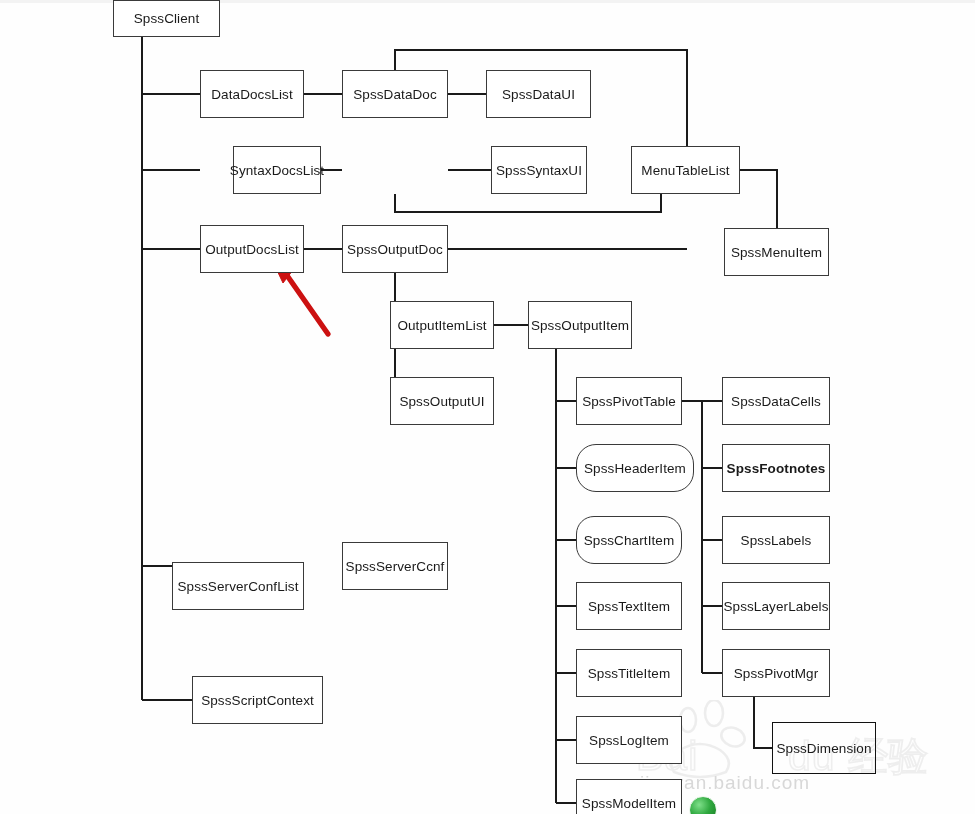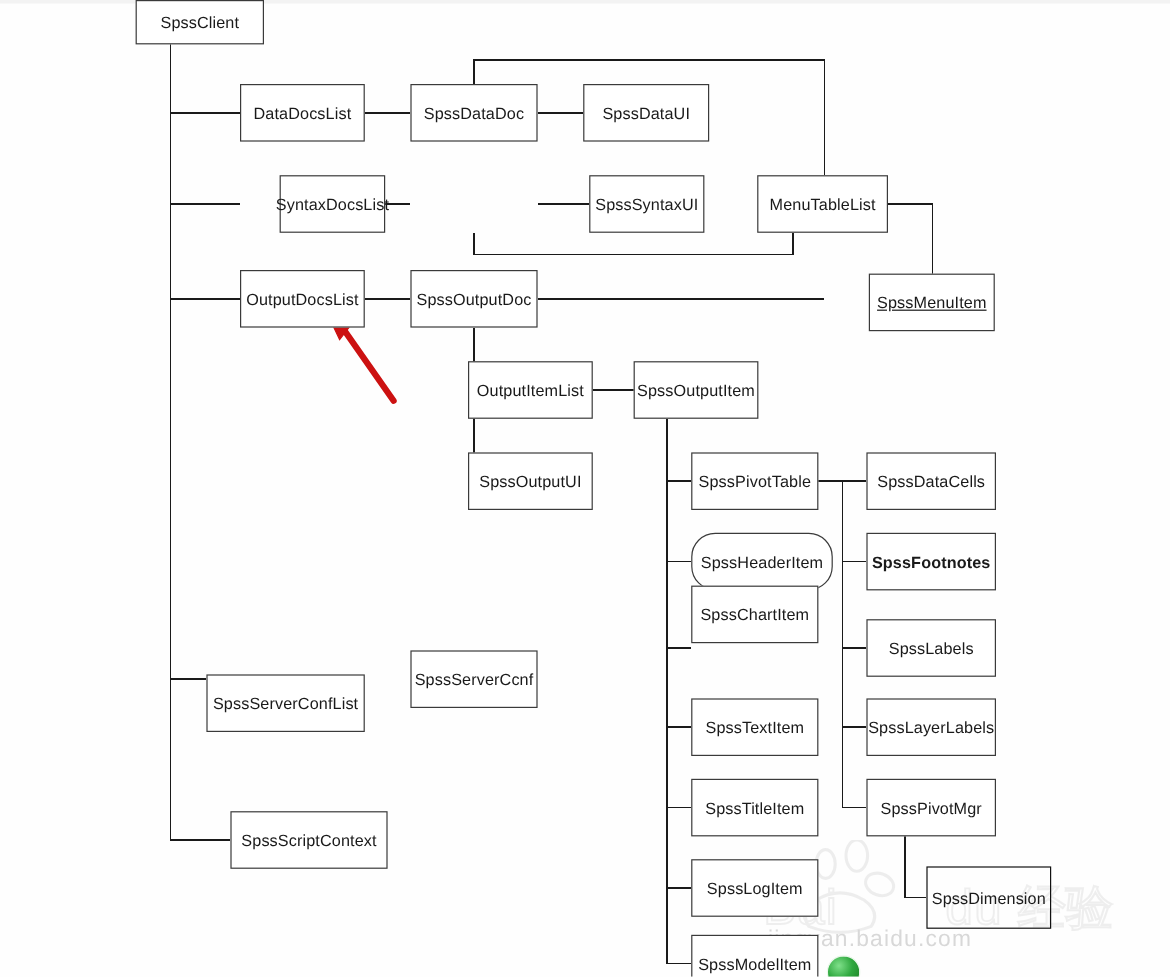--- a/index.html
+++ b/index.html
@@ -167,21 +167,21 @@
 
   <div class="node" style="left:188px; top:146px; width:88px; height:48px;margin-left:45px;">
     <span class="node-label" dataedit="">SyntaxDocsList</span>
   </div>
   <div class="node" style="left:491px; top:146px; width:96px; height:48px;">
     <span class="node-label">SpssSyntaxUI</span>
   </div>
   <div class="node" style="left:631px; top:146px; width:109px; height:48px;">
     <span class="node-label">MenuTableList</span>
   </div>
-  <div class="node" style="left:724px; top:228px; width:105px; height:48px;text-decoration:underline;">
+  <div class="node" style="left:724px; top:228px; width:105px; height:48px;">
     <span class="node-label">SpssMenuItem</span>
   </div>
 
   <div class="node" style="left:200px; top:225px; width:104px; height:48px;">
     <span class="node-label">OutputDocsList</span>
   </div>
   <div class="node" style="left:342px; top:225px; width:106px; height:48px;">
     <span class="node-label">SpssOutputDoc</span>
   </div>
 
@@ -194,21 +194,21 @@
   <div class="node" style="left:390px; top:377px; width:104px; height:48px;">
     <span class="node-label">SpssOutputUI</span>
   </div>
 
   <div class="node" style="left:576px; top:377px; width:106px; height:48px;">
     <span class="node-label">SpssPivotTable</span>
   </div>
   <div class="node" style="left:576px; top:444px; width:118px; height:48px;border-radius:20px;">
     <span class="node-label">SpssHeaderItem</span>
   </div>
-  <div class="node" style="left:576px; top:488px; width:106px; height:48px;">
+  <div class="node" style="left:576px; top:516px; width:106px; height:48px;border-radius:18px;">
     <span class="node-label">SpssChartItem</span>
   </div>
   <div class="node" style="left:576px; top:582px; width:106px; height:48px;">
     <span class="node-label">SpssTextItem</span>
   </div>
   <div class="node" style="left:576px; top:649px; width:106px; height:48px;">
     <span class="node-label">SpssTitleItem</span>
   </div>
   <div class="node" style="left:576px; top:716px; width:106px; height:48px;">
     <span class="node-label">SpssLogItem</span>

